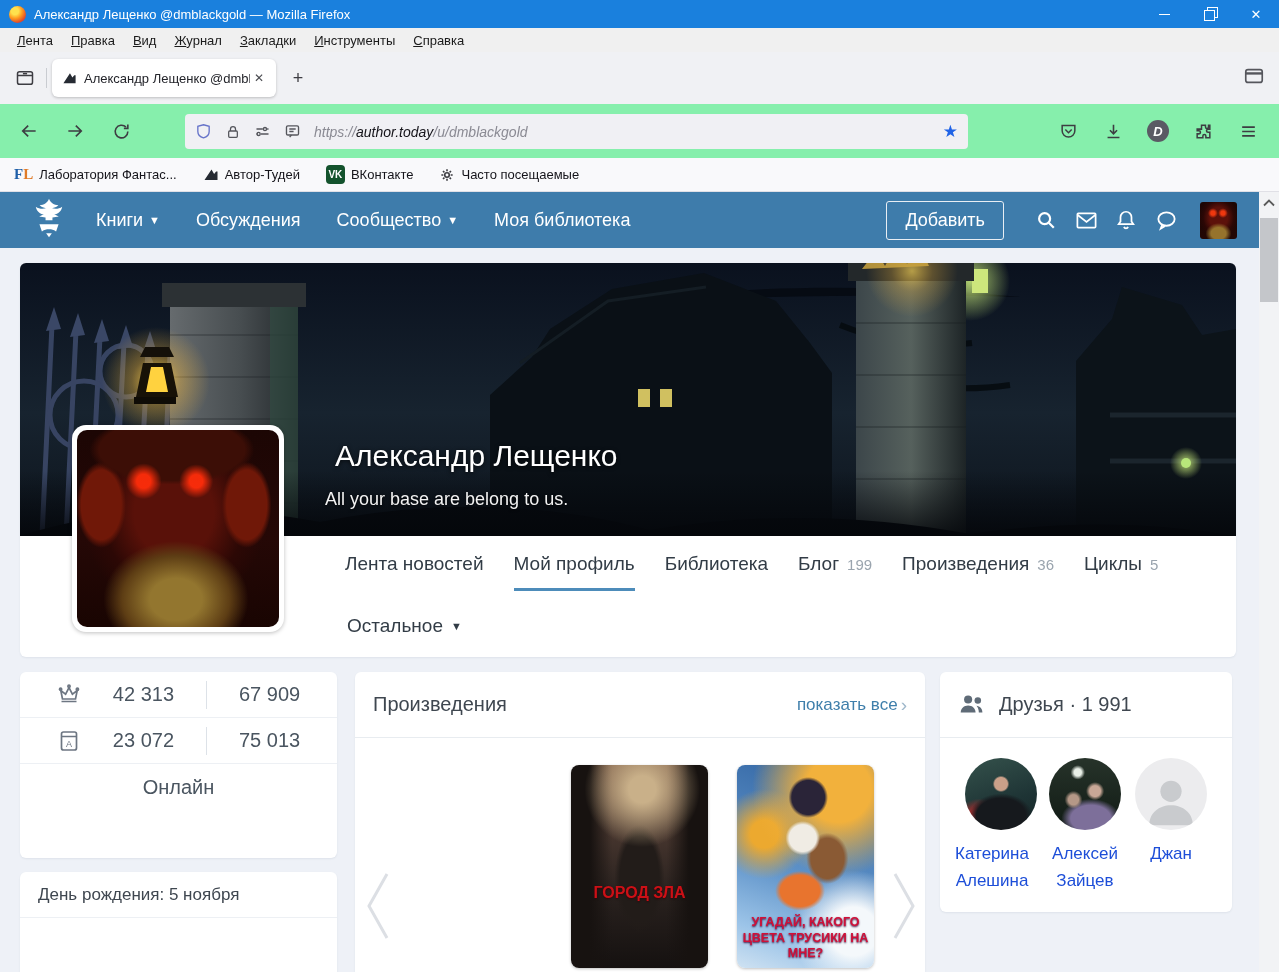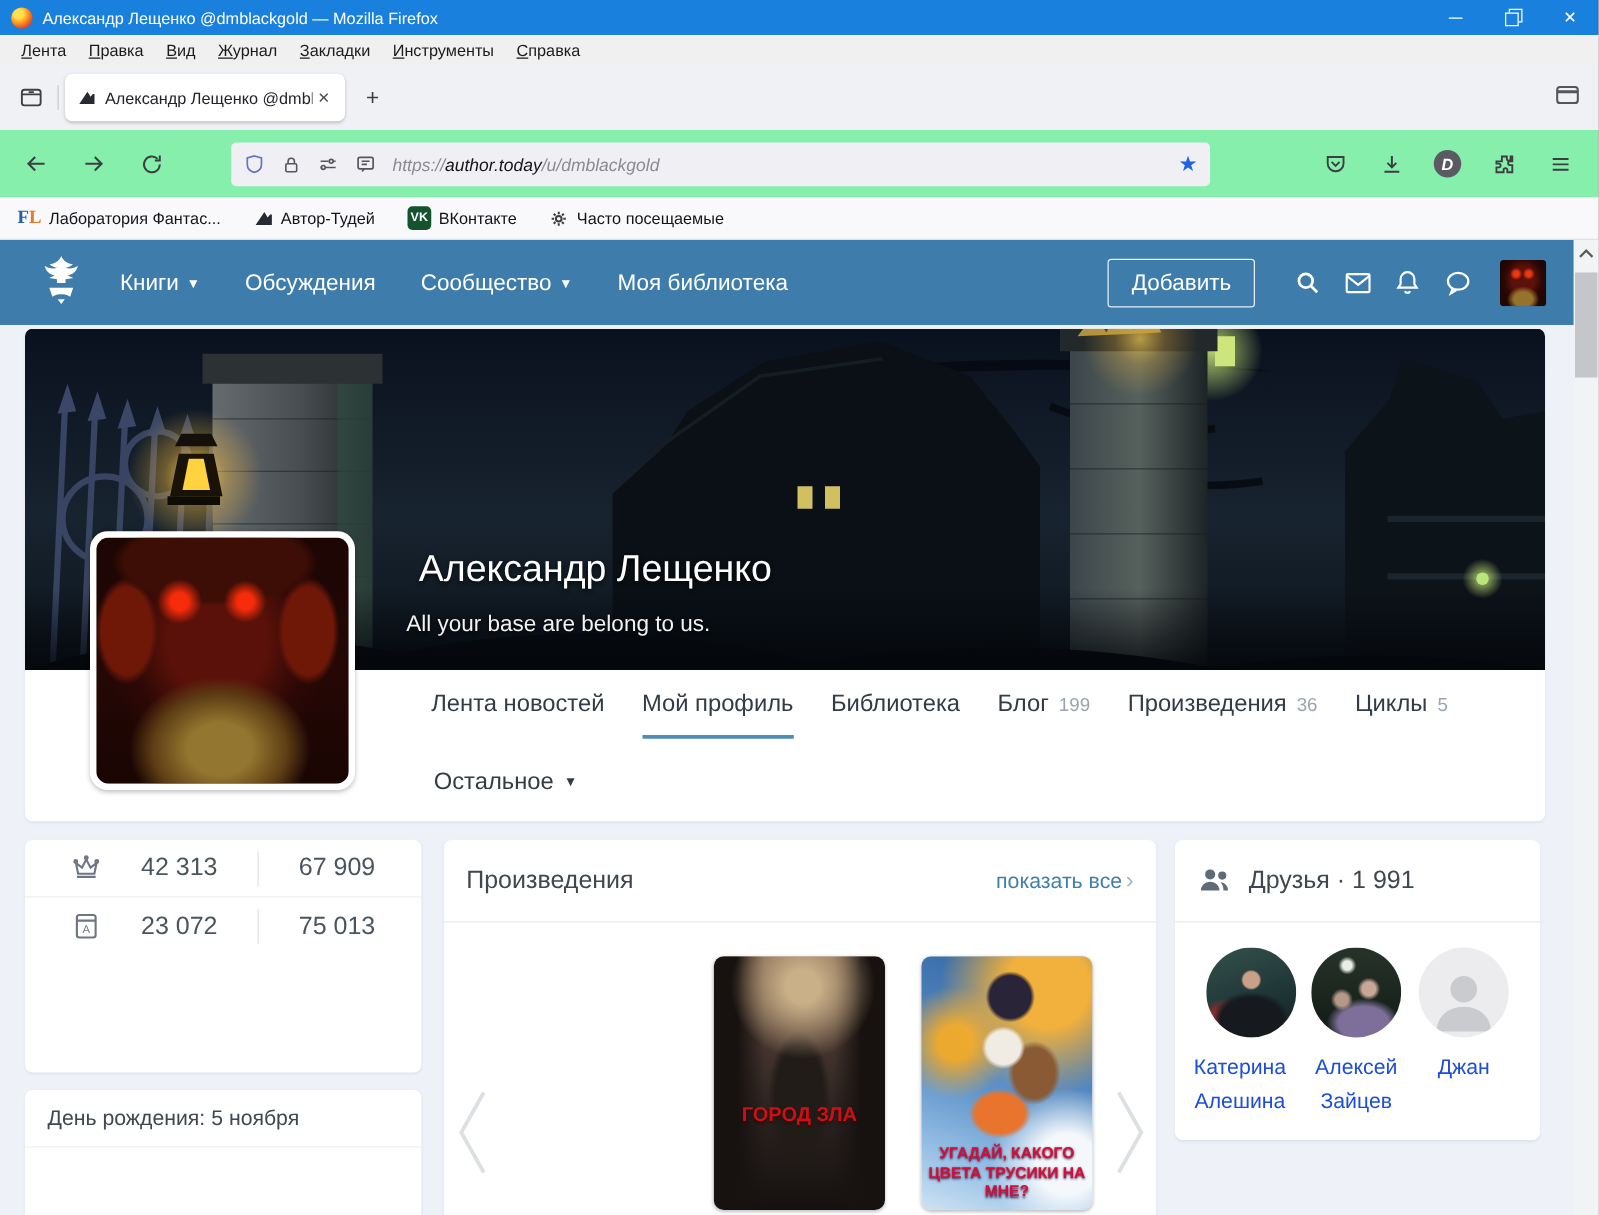--- a/index.html
+++ b/index.html
@@ -46,21 +46,21 @@
   .fl-ic .f { color:#1f5fa8; } .fl-ic .l { color:#e07b28; }
   .vk-ic { width:19px; height:19px; border-radius:4px; background:#14532d; color:#fff; font-size:10px; font-weight:bold; display:flex; align-items:center; justify-content:center; }
 
   
   .viewport { position:absolute; left:0; top:192px; width:1279px; height:780px; background:#eef1f7; overflow:hidden; }
 
   .scrollbar { position:absolute; right:0; top:0; width:20px; height:780px; background:#f2f3f5; }
   .sb-up { position:absolute; left:0; top:2px; width:20px; height:18px; display:flex; align-items:center; justify-content:center; }
   .sb-thumb { position:absolute; left:1px; top:26px; width:18px; height:84px; background:#c4c6ca; }
 
-  .site-header { position:absolute; left:0; top:0; width:1259px; height:68px; background:#3e7cab; display:flex; align-items:center; }
+  .site-header { position:absolute; left:0; top:0; width:1259px; height:56px; background:#3e7cab; display:flex; align-items:center; }
   .sh-logo { margin:0 24px 0 26px; }
   .sh-nav { display:flex; align-items:center; gap:36px; color:#fff; font-size:18px; }
   .sh-nav .caret { font-size:11px; margin-left:6px; vertical-align:2px; }
   .sh-right { margin-left:auto; display:flex; align-items:center; }
   .add-btn { border:1px solid #e8eef4; border-radius:3px; color:#fff; font-size:18px; padding:8px 18px; margin-right:22px; }
   .sh-ic { width:40px; height:40px; display:flex; align-items:center; justify-content:center; }
   .sh-avatar { width:37px; height:37px; border-radius:3px; margin:0 22px 0 14px;
     background: radial-gradient(circle at 35% 30%, rgba(255,60,15,.9) 0 6%, rgba(255,60,15,0) 14%),
     radial-gradient(circle at 62% 30%, rgba(255,60,15,.9) 0 6%, rgba(255,60,15,0) 14%),
     radial-gradient(ellipse 50% 40% at 50% 85%, #96732c 0 40%, transparent 70%),
@@ -499,20 +499,23 @@
           <svg width="24" height="24" viewBox="0 0 24 24" fill="none" stroke="#6d7682" stroke-width="1.7">
               <rect x="4.5" y="3" width="15" height="18" rx="2"></rect>
               <path d="M4.5 7.5h15"></path>
               <text x="12" y="17.5" font-size="9" fill="#6d7682" stroke="none" text-anchor="middle" font-family="Liberation Sans, sans-serif">A</text>
             </svg>
         </span>
         <span>23 072</span>
         <span class="vsep"></span>
         <span>75 013</span>
       </div>
+      <div class="stat-row">
+        <span>Онлайн</span>
+      </div>
     </div>
 
     <div class="card info-card">
       <div class="info-row">День рождения: 5 ноября</div>
     </div>
 
     <div class="card works-card">
       <div class="panel-head">
         <span class="panel-title">Произведения</span>
         <span class="show-all">

